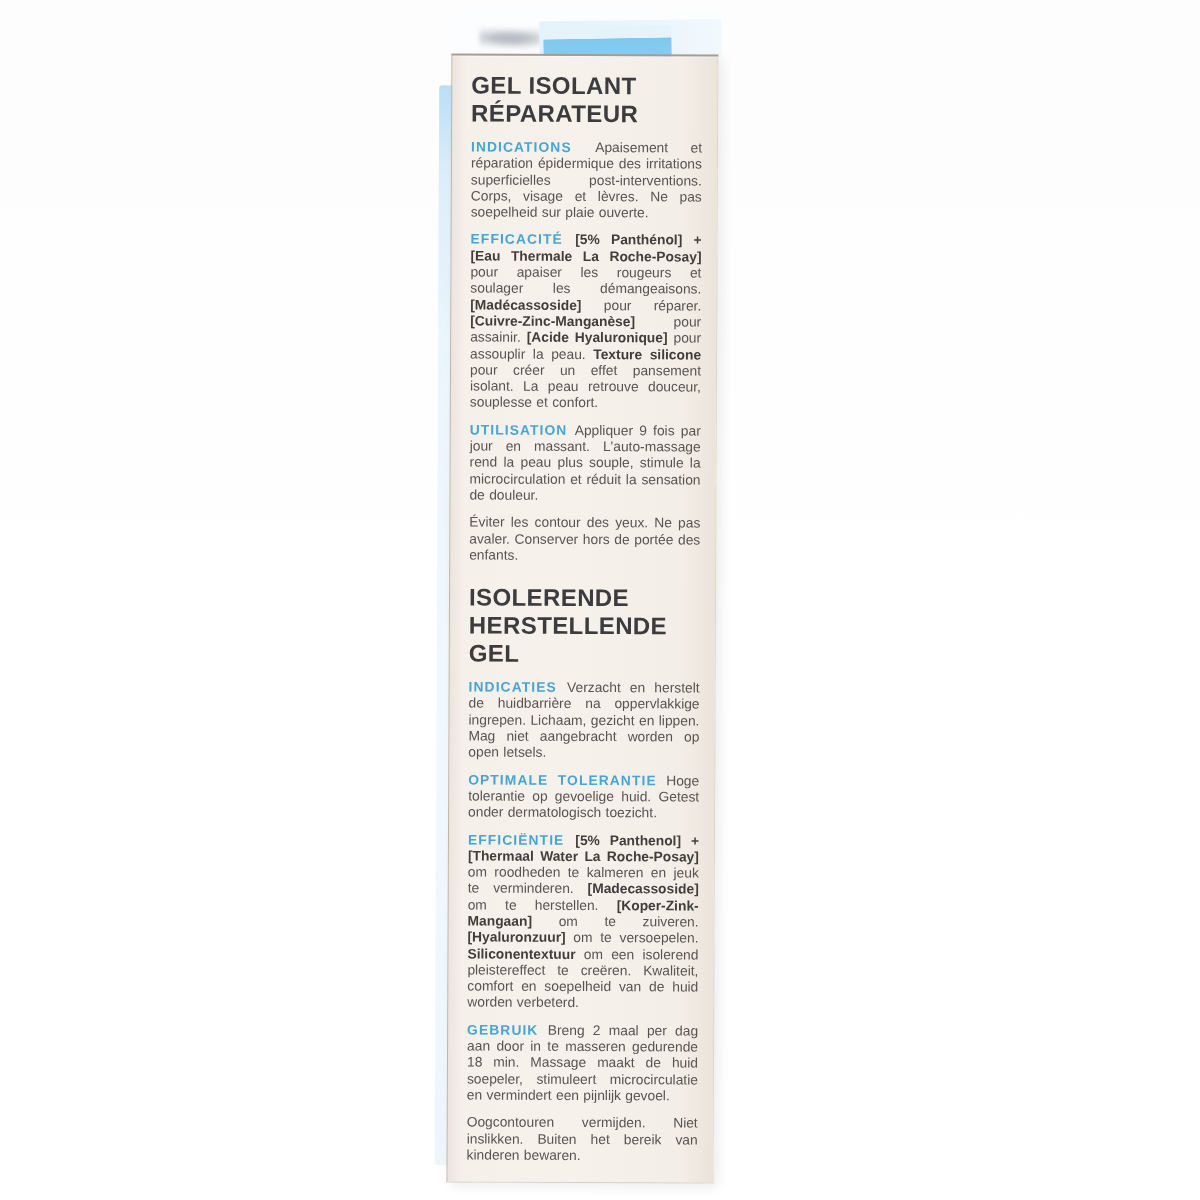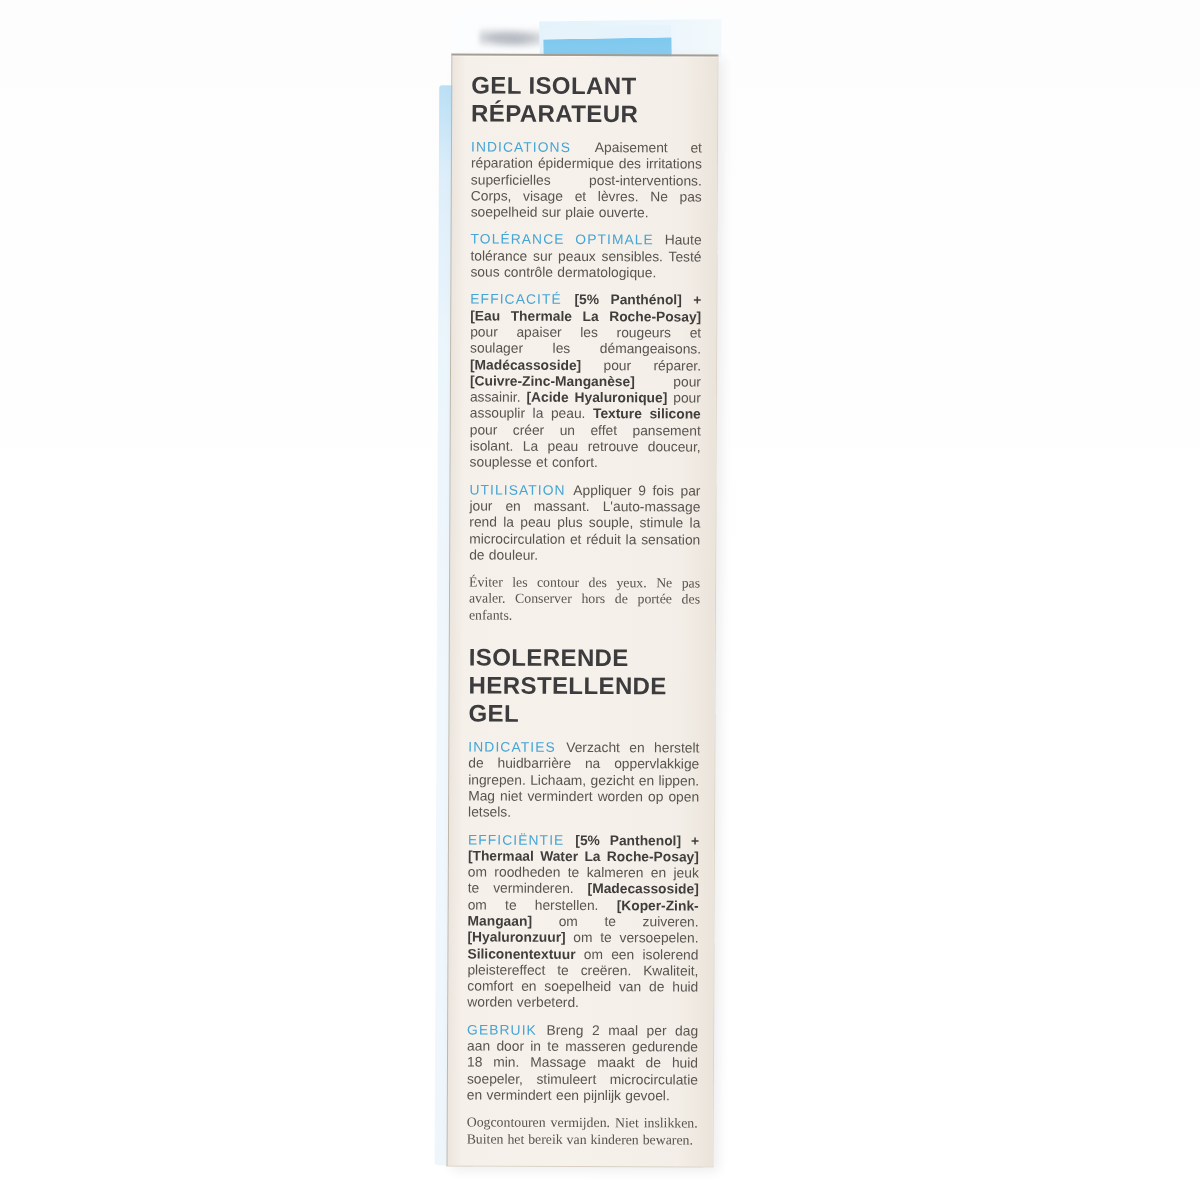--- a/index.html
+++ b/index.html
@@ -63,24 +63,24 @@
     white-space:pre-line;
   }
   .panel-title.dutch { margin-top:20px; }
 
   .para {
     margin:0 0 11px 0;
     font-size:13.8px; line-height:16.3px;
     text-align:justify; color:var(--body_gray,#585450);
     word-spacing:0.5px;
   }
-  .para:last-child { margin-bottom:0;font-family:Liberation Serif, serif; }
+  .para:last-child { margin-bottom:0; }
   .heading {
     color:var(--accent_blue,#45a5d6);
-    font-weight:400; letter-spacing:1.1px;
+    font-weight:700; letter-spacing:1.1px;
   }
   .seg.bold { font-weight:700; color:var(--bold_dark,#403e3c); }
 </style>
 </head>
 <body>
 
 <div class="scene">
   <div class="box-wrap">
 
     <div class="left-sliver"></div>
@@ -92,36 +92,36 @@
     </div>
 
     <div class="face">
 
       <section>
         <h1 class="panel-title">GEL ISOLANT
 RÉPARATEUR</h1>
         <div class="paras">
   <p class="para"><span class="heading">INDICATIONS&nbsp;</span><span class="segs"><span class="seg">Apaisement et réparation épidermique des irritations superficielles post-interventions. Corps, visage et lèvres. Ne pas soepelheid sur plaie ouverte.</span></span></p>
 
-  <p class="para"><span class="heading">TOLÉRANCE OPTIMALE&nbsp;</span><span class="segs"><span class="seg">Haute tolérance sur peaux sensibles. Testé sous contrôle dermatologique.</span></span></p>
 
   <p class="para"><span class="heading">EFFICACITÉ&nbsp;</span><span class="segs"><span class="seg bold">[5% Panthénol] + [Eau Thermale La Roche-Posay]</span><span class="seg"> pour apaiser les rougeurs et soulager les démangeaisons. </span><span class="seg bold">[Madécassoside]</span><span class="seg"> pour réparer. </span><span class="seg bold">[Cuivre-Zinc-Manganèse]</span><span class="seg"> pour assainir. </span><span class="seg bold">[Acide Hyaluronique]</span><span class="seg"> pour assouplir la peau. </span><span class="seg bold">Texture silicone</span><span class="seg"> pour créer un effet pansement isolant. La peau retrouve douceur, souplesse et confort.</span></span></p>
 
   <p class="para"><span class="heading">UTILISATION&nbsp;</span><span class="segs"><span class="seg">Appliquer 9 fois par jour en massant. L'auto-massage rend la peau plus souple, stimule la microcirculation et réduit la sensation de douleur.</span></span></p>
 
   <p class="para"><span class="segs"><span class="seg">Éviter les contour des yeux. Ne pas avaler. Conserver hors de portée des enfants.</span></span></p>
 </div>
       </section>
 
       <section>
         <h1 class="panel-title dutch">ISOLERENDE
 HERSTELLENDE GEL</h1>
         <div class="paras">
-  <p class="para"><span class="heading">INDICATIES&nbsp;</span><span class="segs"><span class="seg">Verzacht en herstelt de huidbarrière na oppervlakkige ingrepen. Lichaam, gezicht en lippen. Mag niet vermindert worden op open letsels.</span></span></p>
+  <p class="para"><span class="heading">INDICATIES&nbsp;</span><span class="segs"><span class="seg">Verzacht en herstelt de huidbarrière na oppervlakkige ingrepen. Lichaam, gezicht en lippen. Mag niet aangebracht worden op open letsels.</span></span></p>
 
+  <p class="para"><span class="heading">OPTIMALE TOLERANTIE&nbsp;</span><span class="segs"><span class="seg">Hoge tolerantie op gevoelige huid. Getest onder dermatologisch toezicht.</span></span></p>
 
   <p class="para"><span class="heading">EFFICIËNTIE&nbsp;</span><span class="segs"><span class="seg bold">[5% Panthenol] + [Thermaal Water La Roche-Posay]</span><span class="seg"> om roodheden te kalmeren en jeuk te verminderen. </span><span class="seg bold">[Madecassoside]</span><span class="seg"> om te herstellen. </span><span class="seg bold">[Koper-Zink-Mangaan]</span><span class="seg"> om te zuiveren. </span><span class="seg bold">[Hyaluronzuur]</span><span class="seg"> om te versoepelen. </span><span class="seg bold">Siliconentextuur</span><span class="seg"> om een isolerend pleistereffect te creëren. Kwaliteit, comfort en soepelheid van de huid worden verbeterd.</span></span></p>
 
   <p class="para"><span class="heading">GEBRUIK&nbsp;</span><span class="segs"><span class="seg">Breng 2 maal per dag aan door in te masseren gedurende 18 min. Massage maakt de huid soepeler, stimuleert microcirculatie en vermindert een pijnlijk gevoel.</span></span></p>
 
   <p class="para"><span class="segs"><span class="seg">Oogcontouren vermijden. Niet inslikken. Buiten het bereik van kinderen bewaren.</span></span></p>
 </div>
       </section>
 
     </div>

